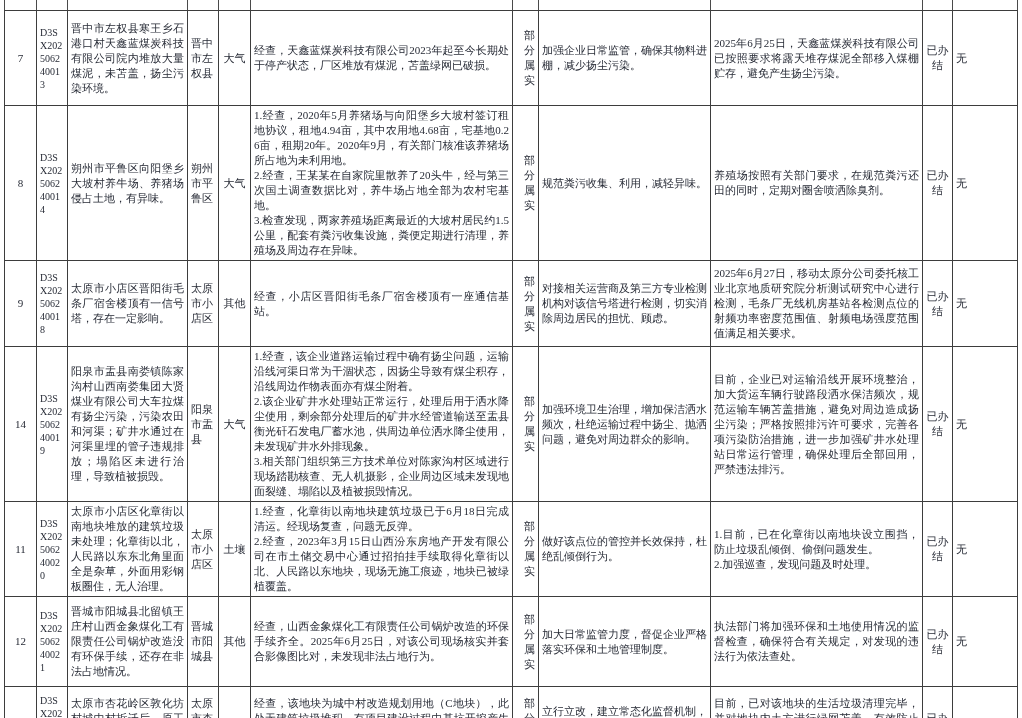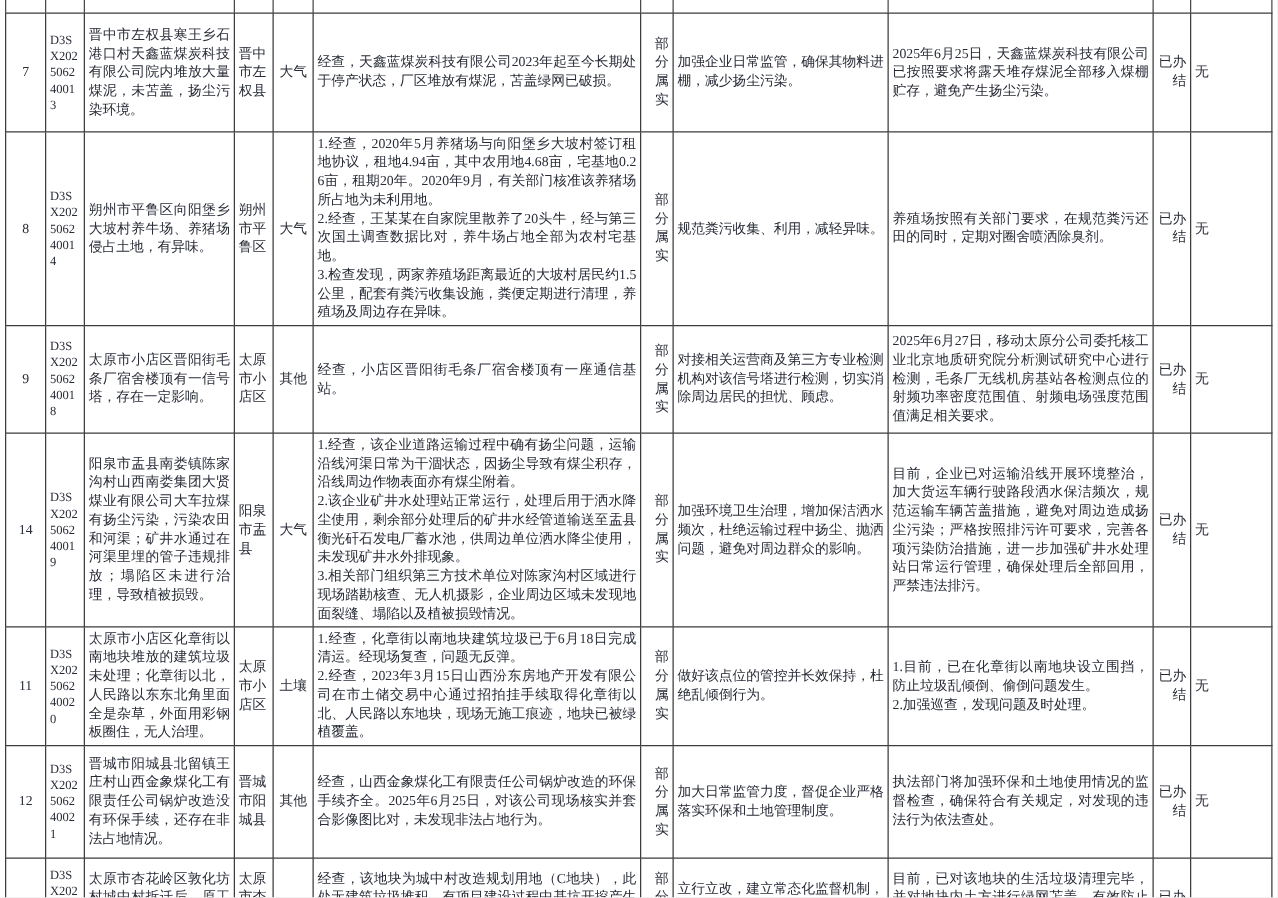--- a/index.html
+++ b/index.html
@@ -42,21 +42,21 @@
   tbody tr:nth-of-type(7) { height: 79px; }
   .c-seq     { text-align: center; }
   .c-id      { font-size: 10px; line-height: 13px; padding: 1px; letter-spacing: 0; }
   .c-complaint { text-align: justify; }
   .c-loc     { text-align: left; padding: 1px; }
   .c-cat     { text-align: center; margin-left: 40px; }
   .c-inv     { text-align: justify; white-space: pre-wrap; margin-left: 23px; }
   .c-ver     { text-align: right; padding: 1px; }
   .c-measure { text-align: justify; white-space: pre-wrap; }
   .c-result  { text-align: justify; white-space: pre-wrap; }
-  .c-status  { text-align: right; padding: 1px; margin-left: 38px; }
+  .c-status  { text-align: center; padding: 1px; margin-left: 38px; }
   .c-remark  { text-align: left; padding-left: 6px; }
 </style>
 </head>
 <body>
 
 <div class="page">
 
   <div>
     <div class="stub" style="left:4px"></div>
     <div class="stub" style="left:36px"></div>

